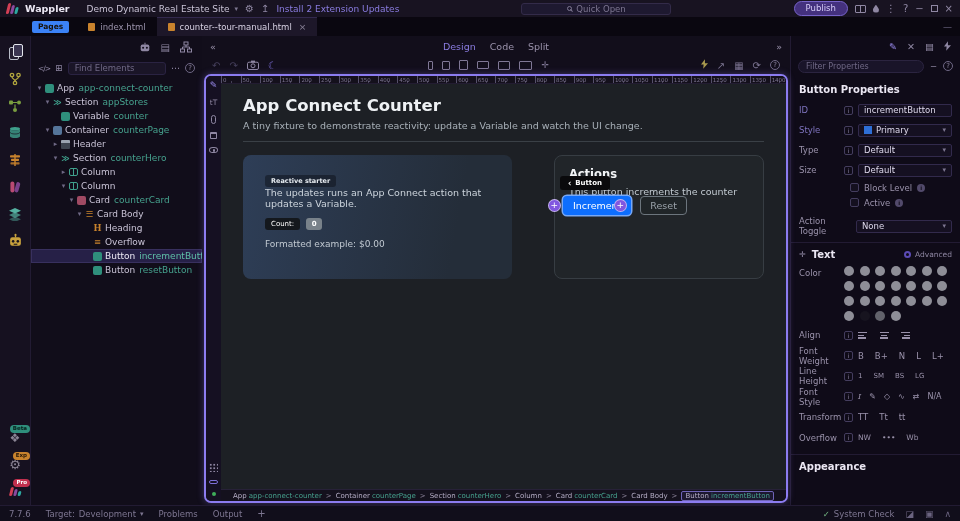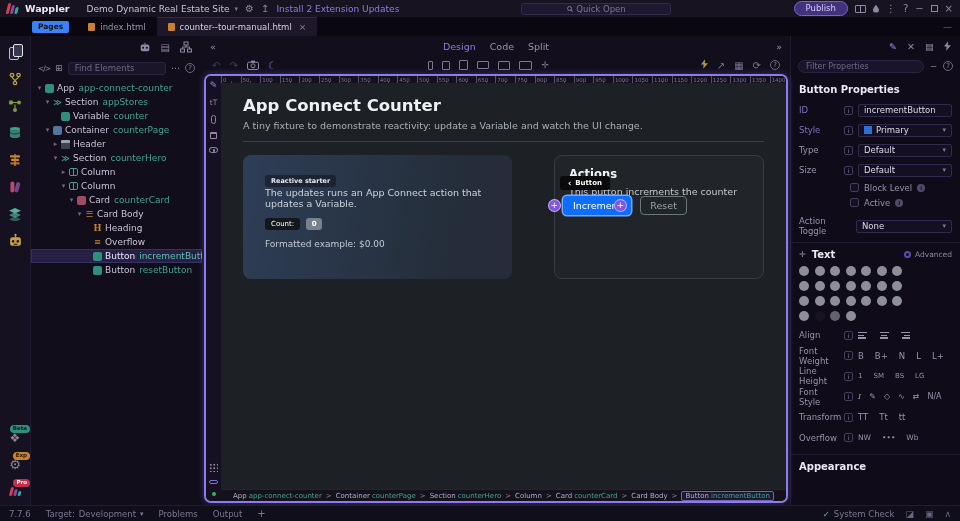--- a/index.html
+++ b/index.html
@@ -620,20 +620,21 @@
       <div class="sec-head">
         <span class="move-ic">✛</span>
         <span>Text</span>
         <span class="adv">
           <span class="adv-dot"></span>
           <span>Advanced</span>
         </span>
       </div>
 
       <div class="color-row">
+        <span class="f-label lbl-b">Color</span>
         <span class="swgrid" id="swgrid">
             <span class="swatch" style="background: rgb(142, 142, 151);"></span>
             <span class="swatch" style="background: rgb(142, 142, 151);"></span>
             <span class="swatch" style="background: rgb(142, 142, 151);"></span>
             <span class="swatch" style="background: rgb(142, 142, 151);"></span>
             <span class="swatch" style="background: rgb(142, 142, 151);"></span>
             <span class="swatch" style="background: rgb(142, 142, 151);"></span>
             <span class="swatch" style="background: rgb(142, 142, 151);"></span>
             <span class="swatch" style="background: rgb(142, 142, 151);"></span>
             <span class="swatch" style="background: rgb(142, 142, 151);"></span>

